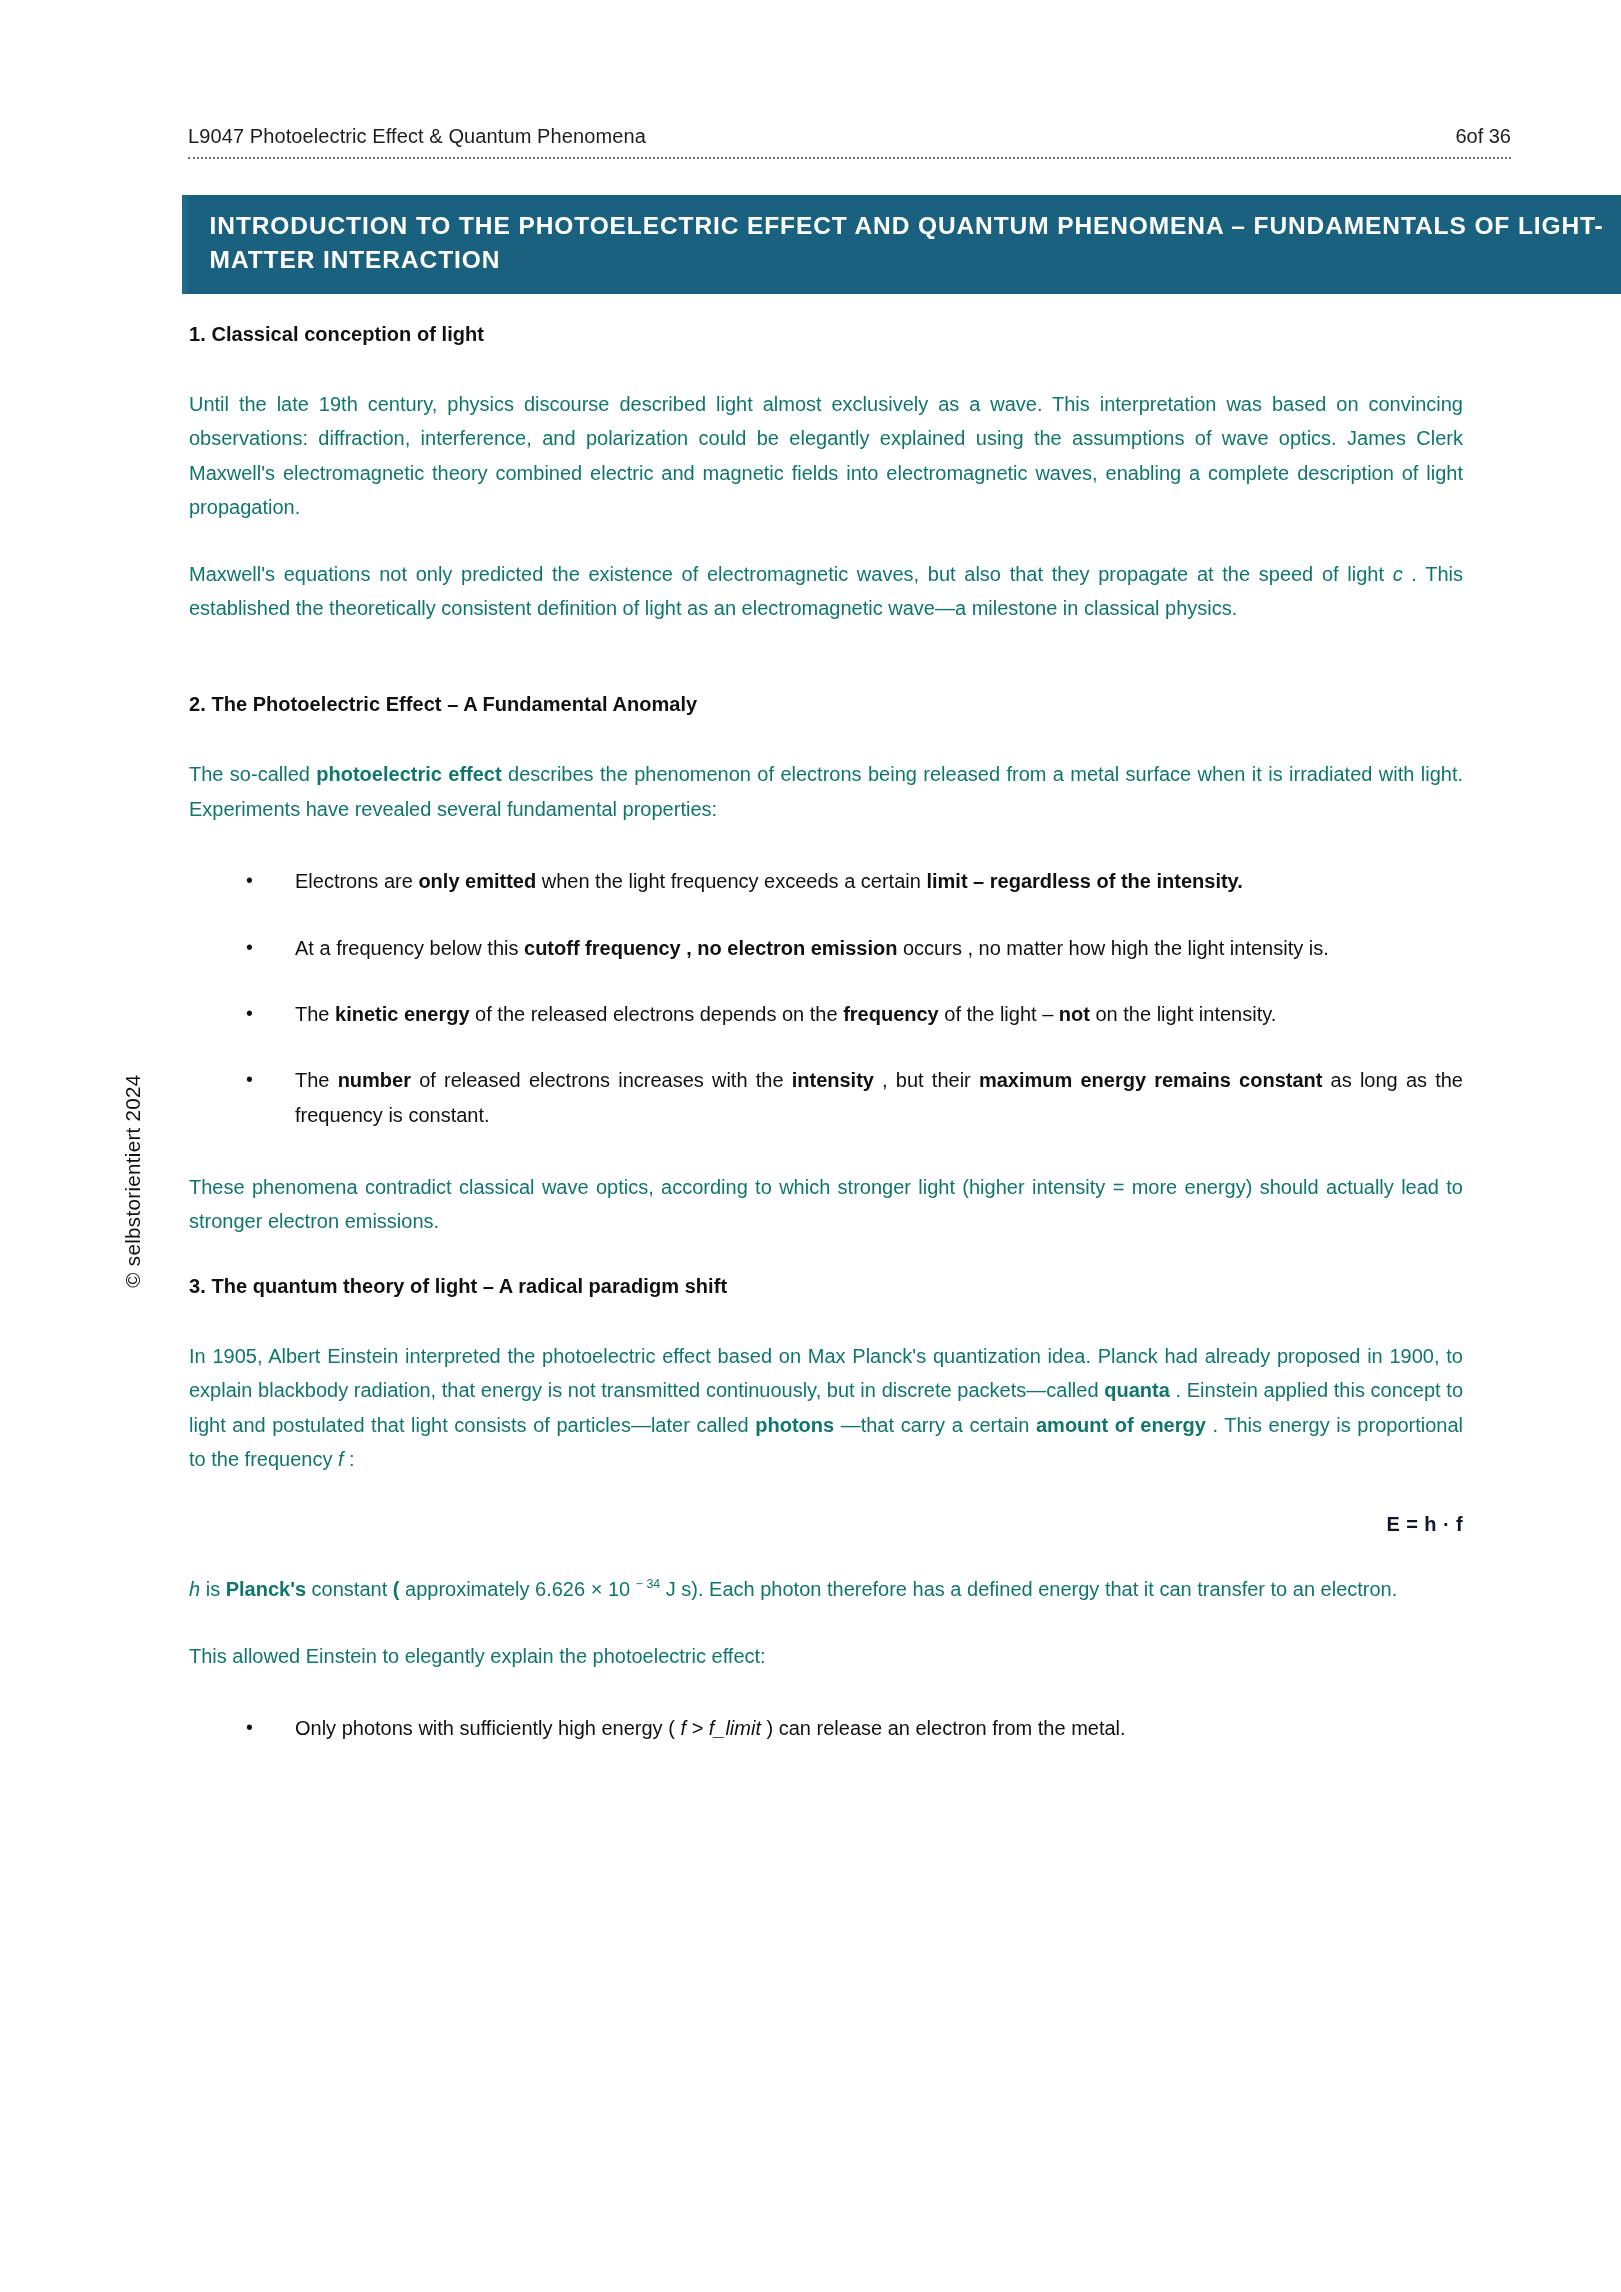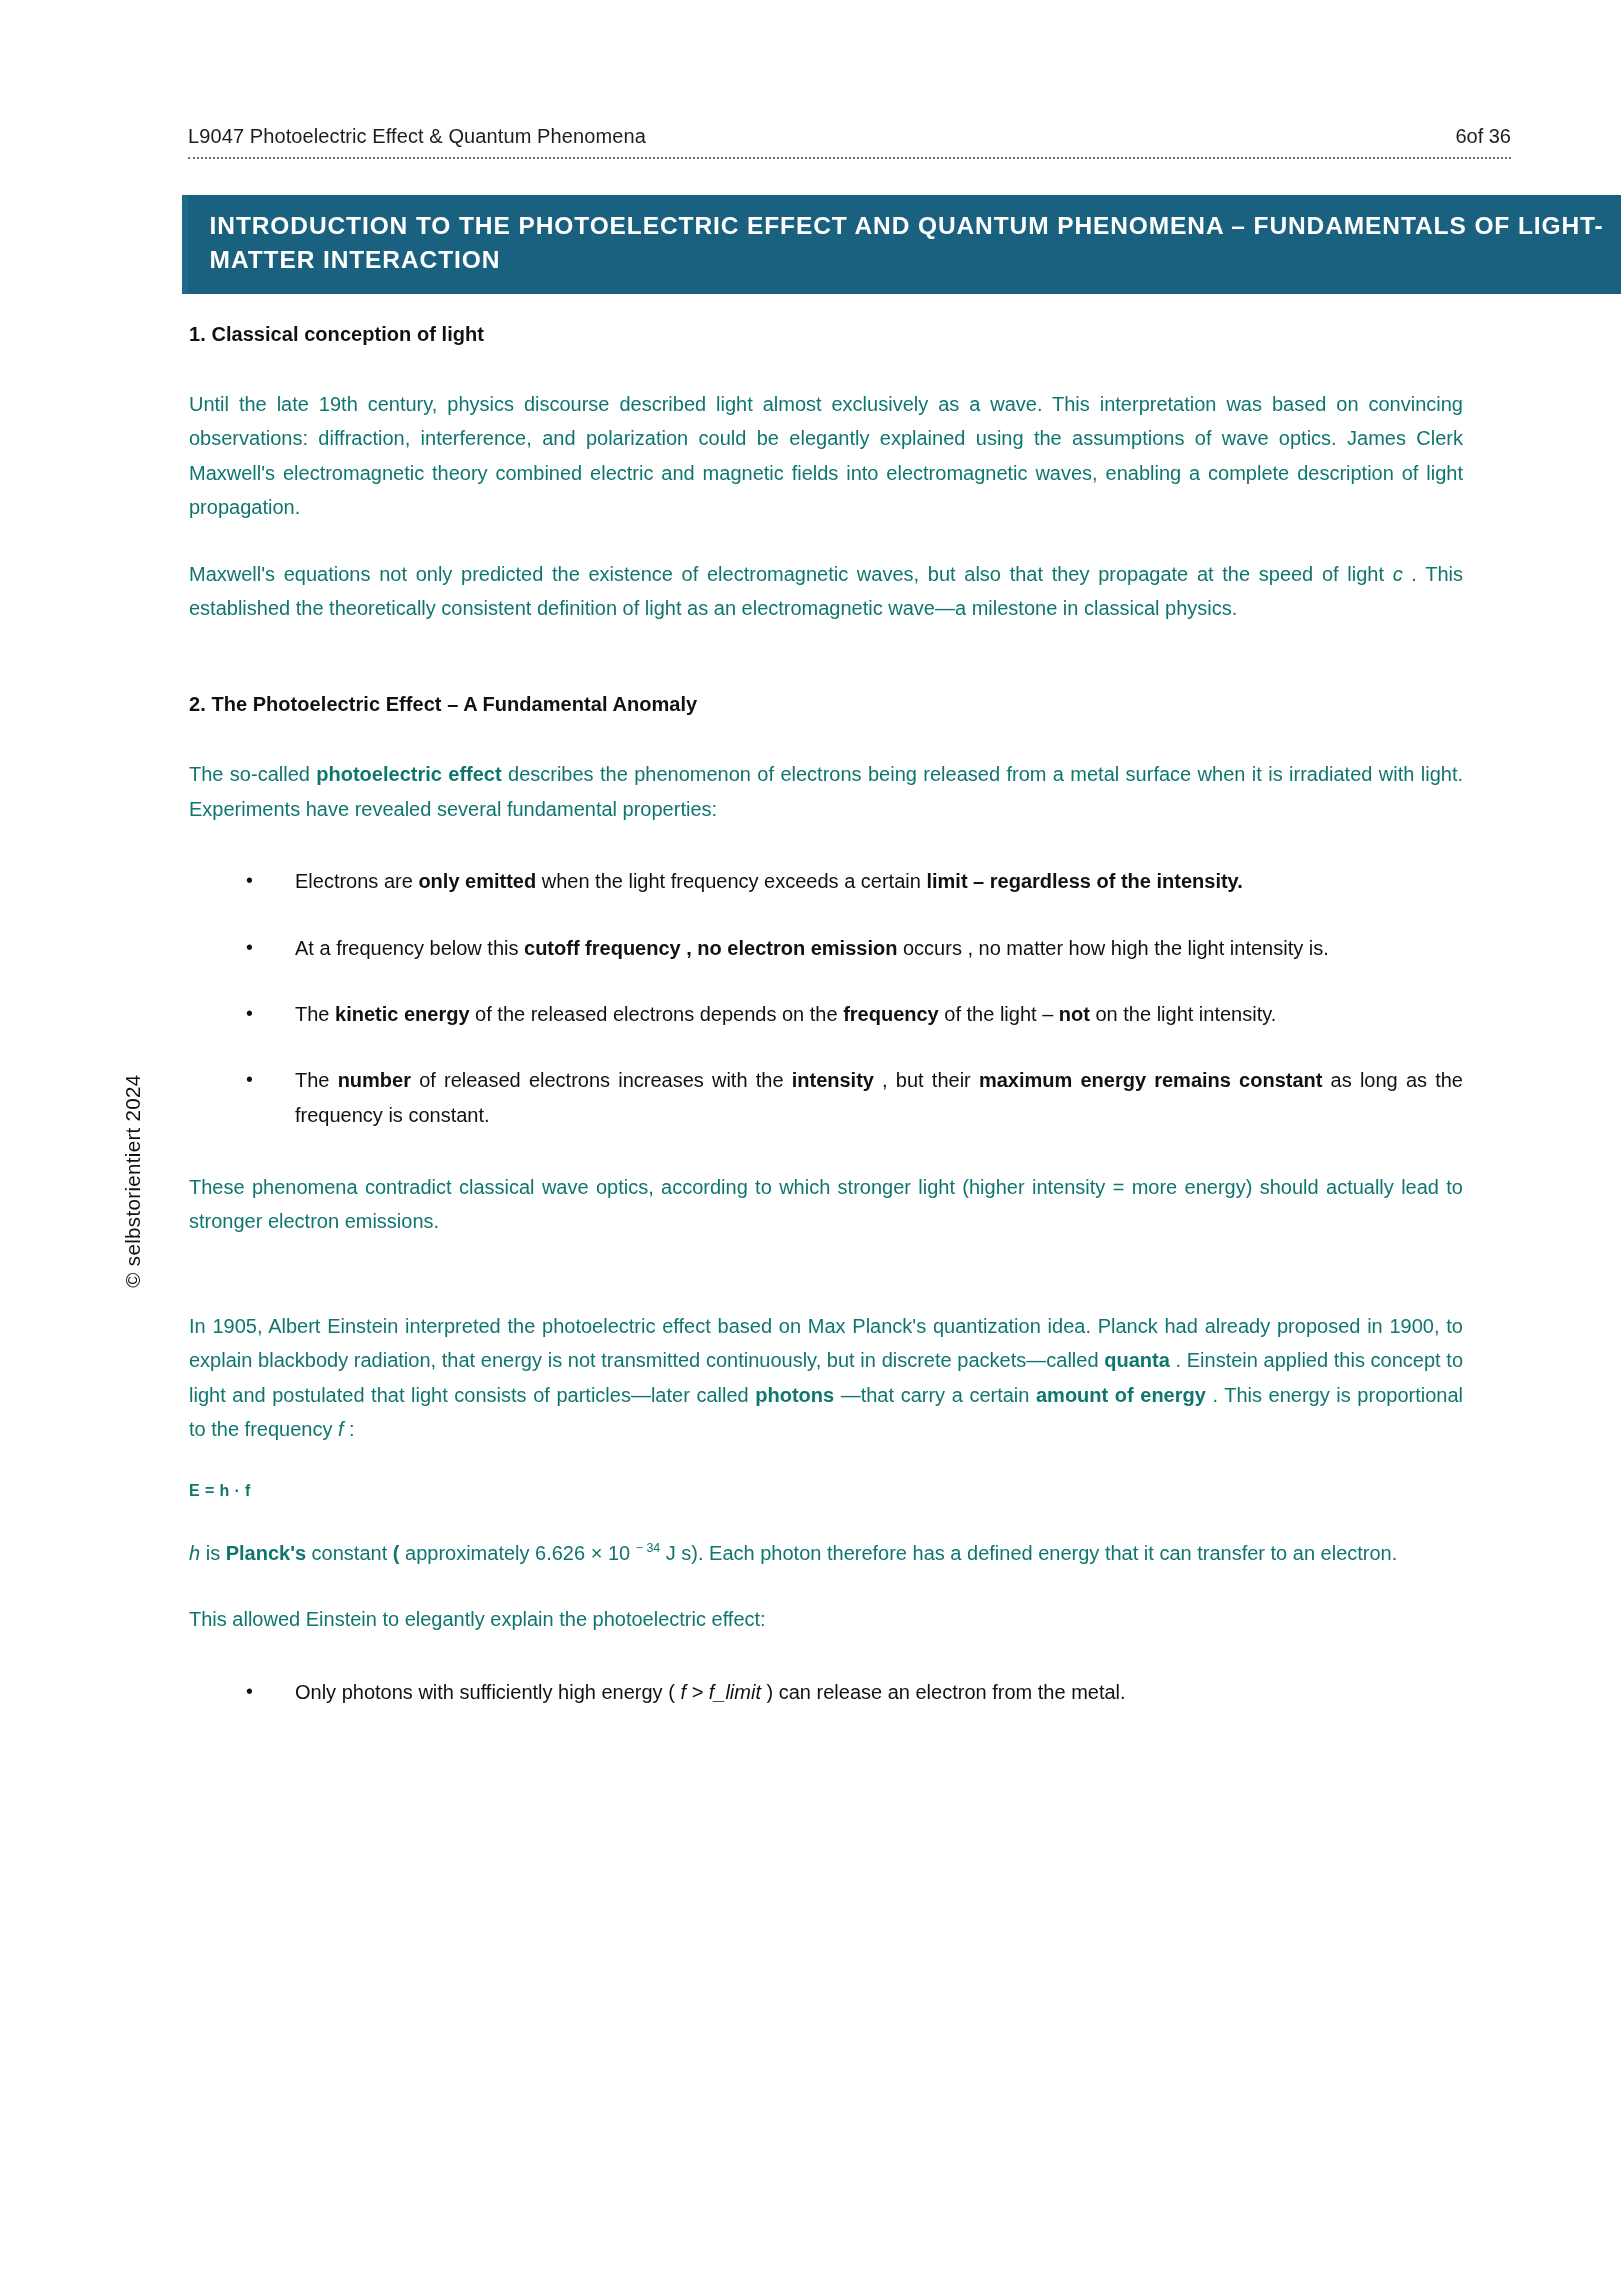--- a/index.html
+++ b/index.html
@@ -113,26 +113,27 @@
     text-justify: inter-word;
     margin: 0;
     padding: 0;
     color: #0f766e;
   }
   p.body-par.no-justify {
     text-align: left;
   }
 
   .formula {
-    font-size: 16px;
+    font-size: 20px;
     font-weight: bold;
     line-height: 1.6;
     margin: 0;
-    color: #0f766e;
+    color: #0f172a;
     letter-spacing: 0.4px;
+    text-align: right;
   }
 
   .spacer-lg { height: 38px; }
   .spacer-md { height: 32px; }
 
   ul.bullets {
     list-style: none;
     margin: 0;
     padding: 0;
   }
@@ -230,20 +231,21 @@
       </li>
 
     </ul>
 
     <div class="spacer-lg"></div>
 
     <p class="body-par">These phenomena contradict classical wave optics, according to which stronger light (higher intensity = more energy) should actually lead to stronger electron emissions.</p>
 
     <div class="spacer-md"></div>
 
+    <h3 class="section-heading">3. The quantum theory of light – A radical paradigm shift</h3>
 
     <div class="spacer-lg"></div>
 
     <p class="body-par"><span>In 1905, Albert Einstein interpreted the photoelectric effect based on Max Planck's quantization idea. Planck had already proposed in 1900, to explain blackbody radiation, that energy is not transmitted continuously, but in discrete packets—called </span><b>quanta</b><span> . Einstein applied this concept to light and postulated that light consists of particles—later called </span><b>photons</b><span> —that carry a certain </span><b>amount of energy</b><span> . This energy is proportional to the frequency </span><i>f</i><span> :</span></p>
 
     <div class="spacer-md"></div>
 
     <p class="formula">E = h · f</p>
 
     <div class="spacer-md"></div>

